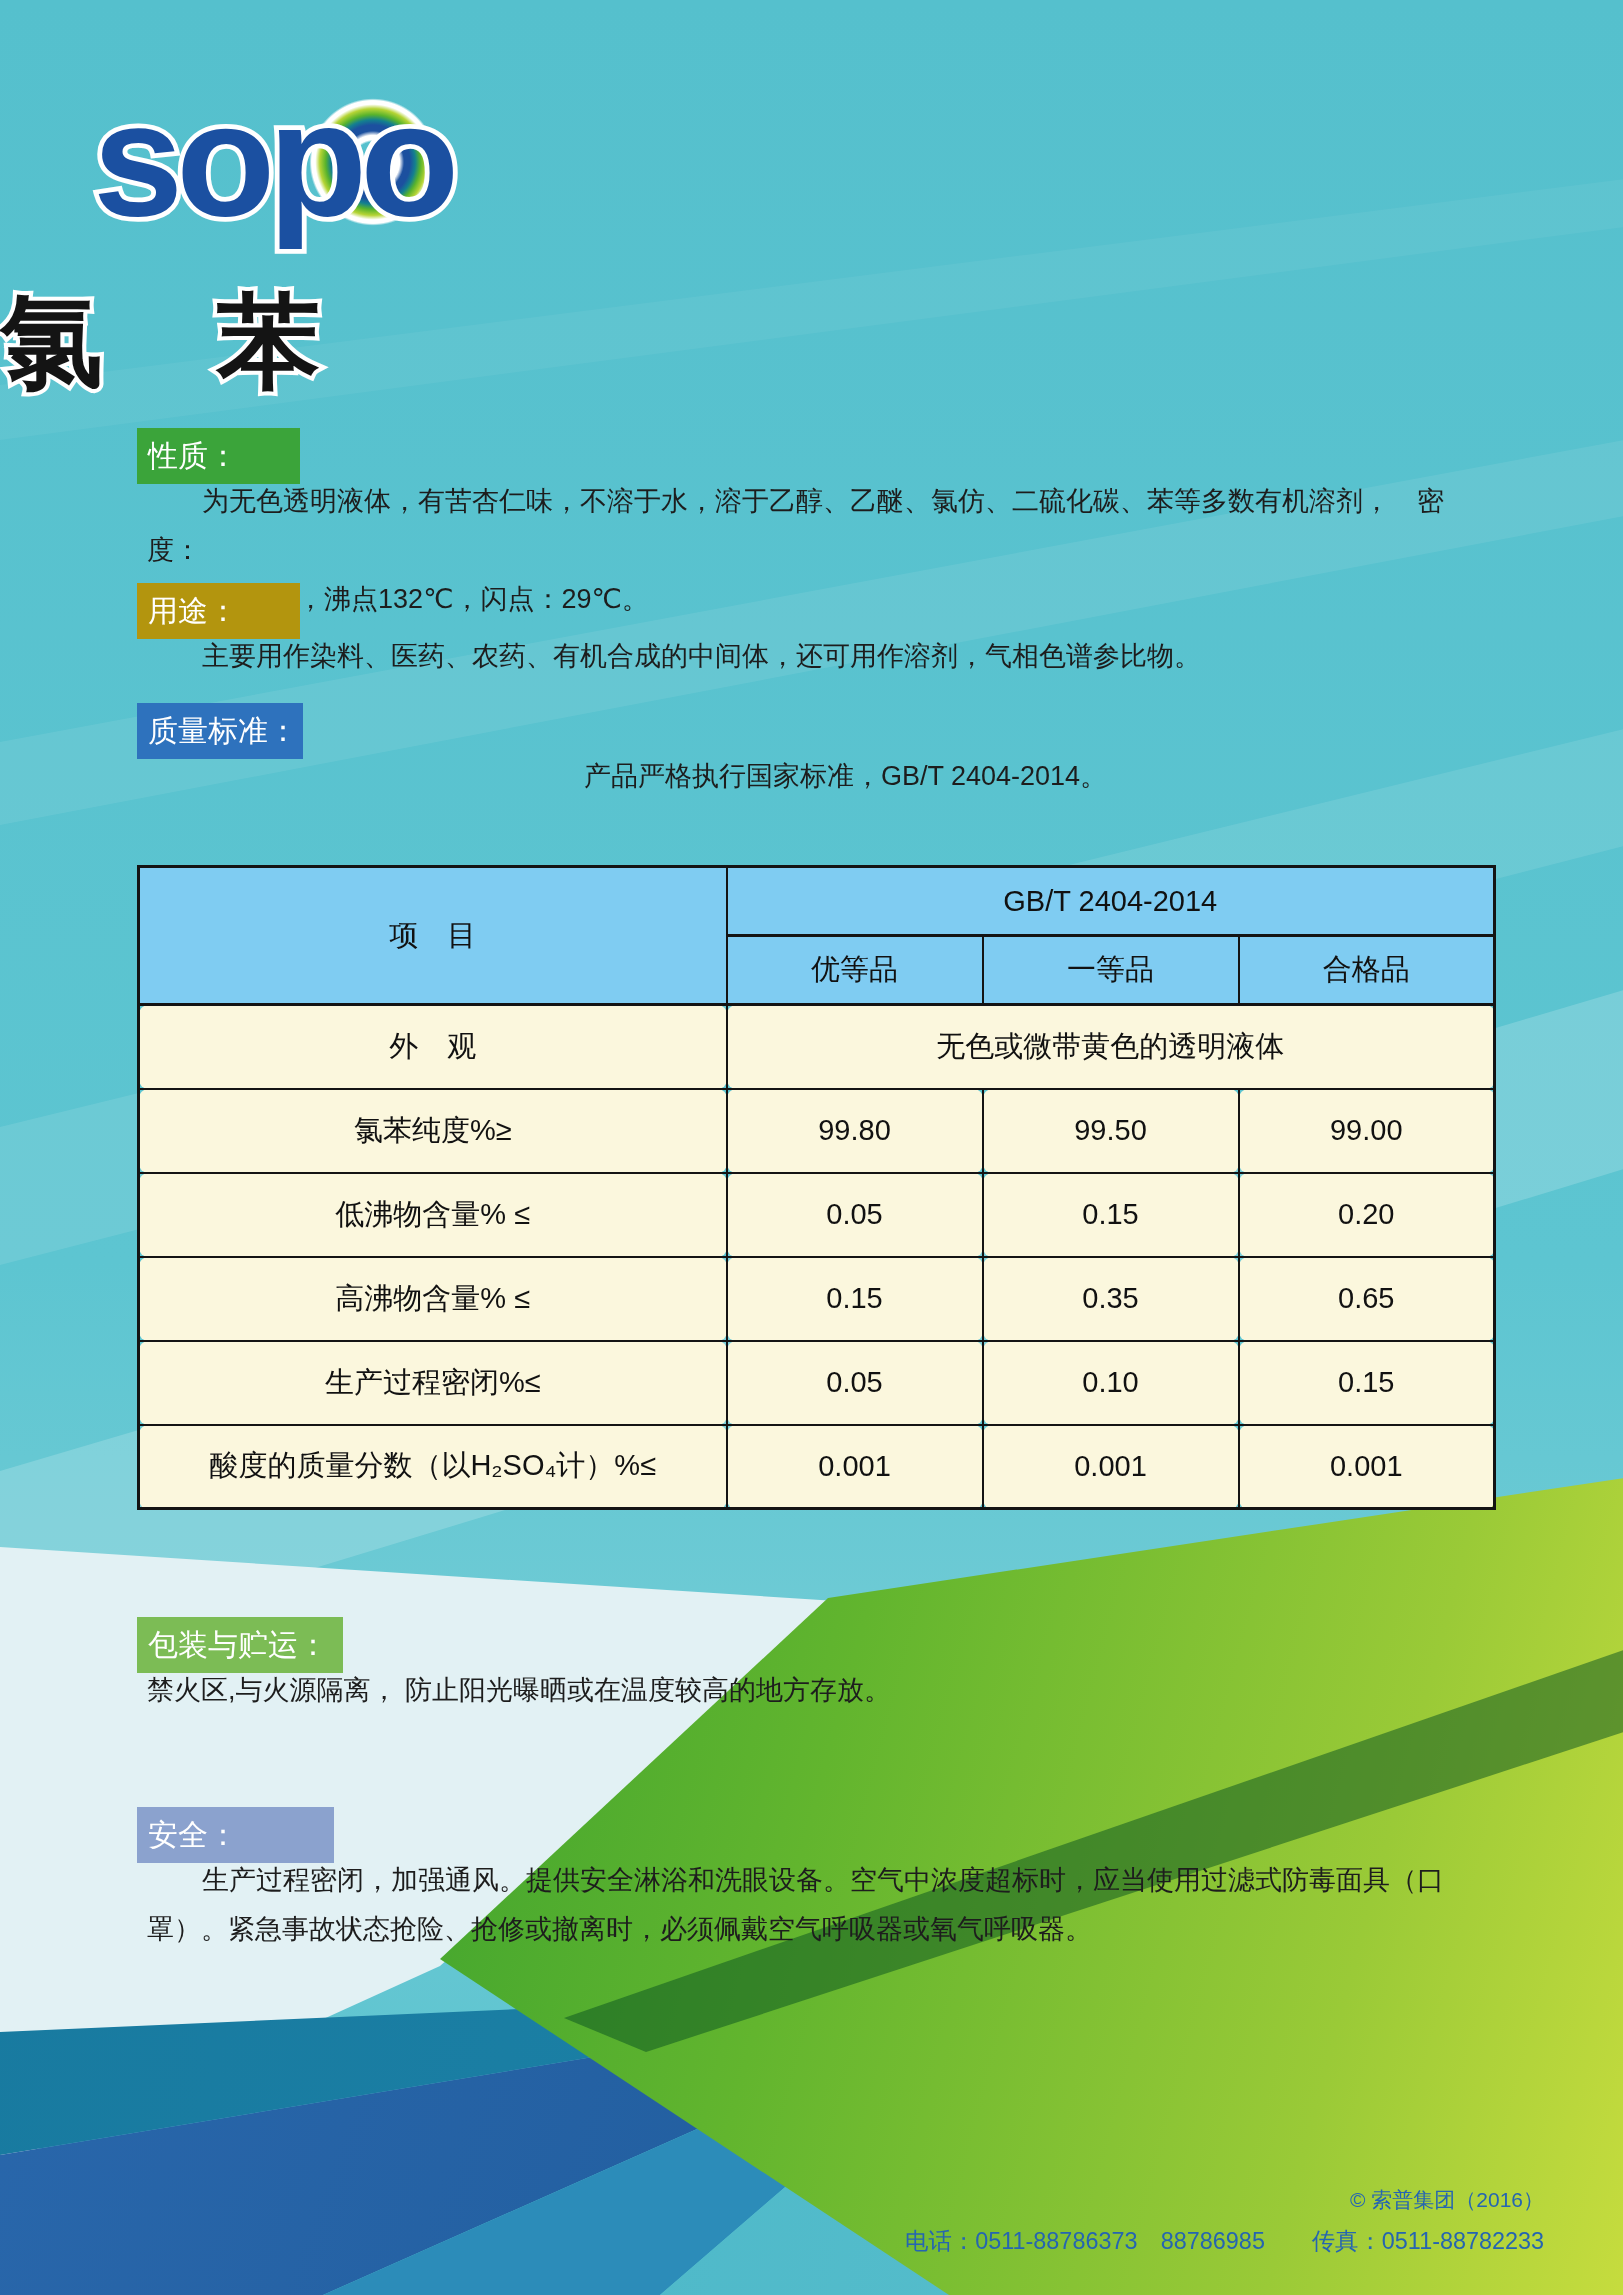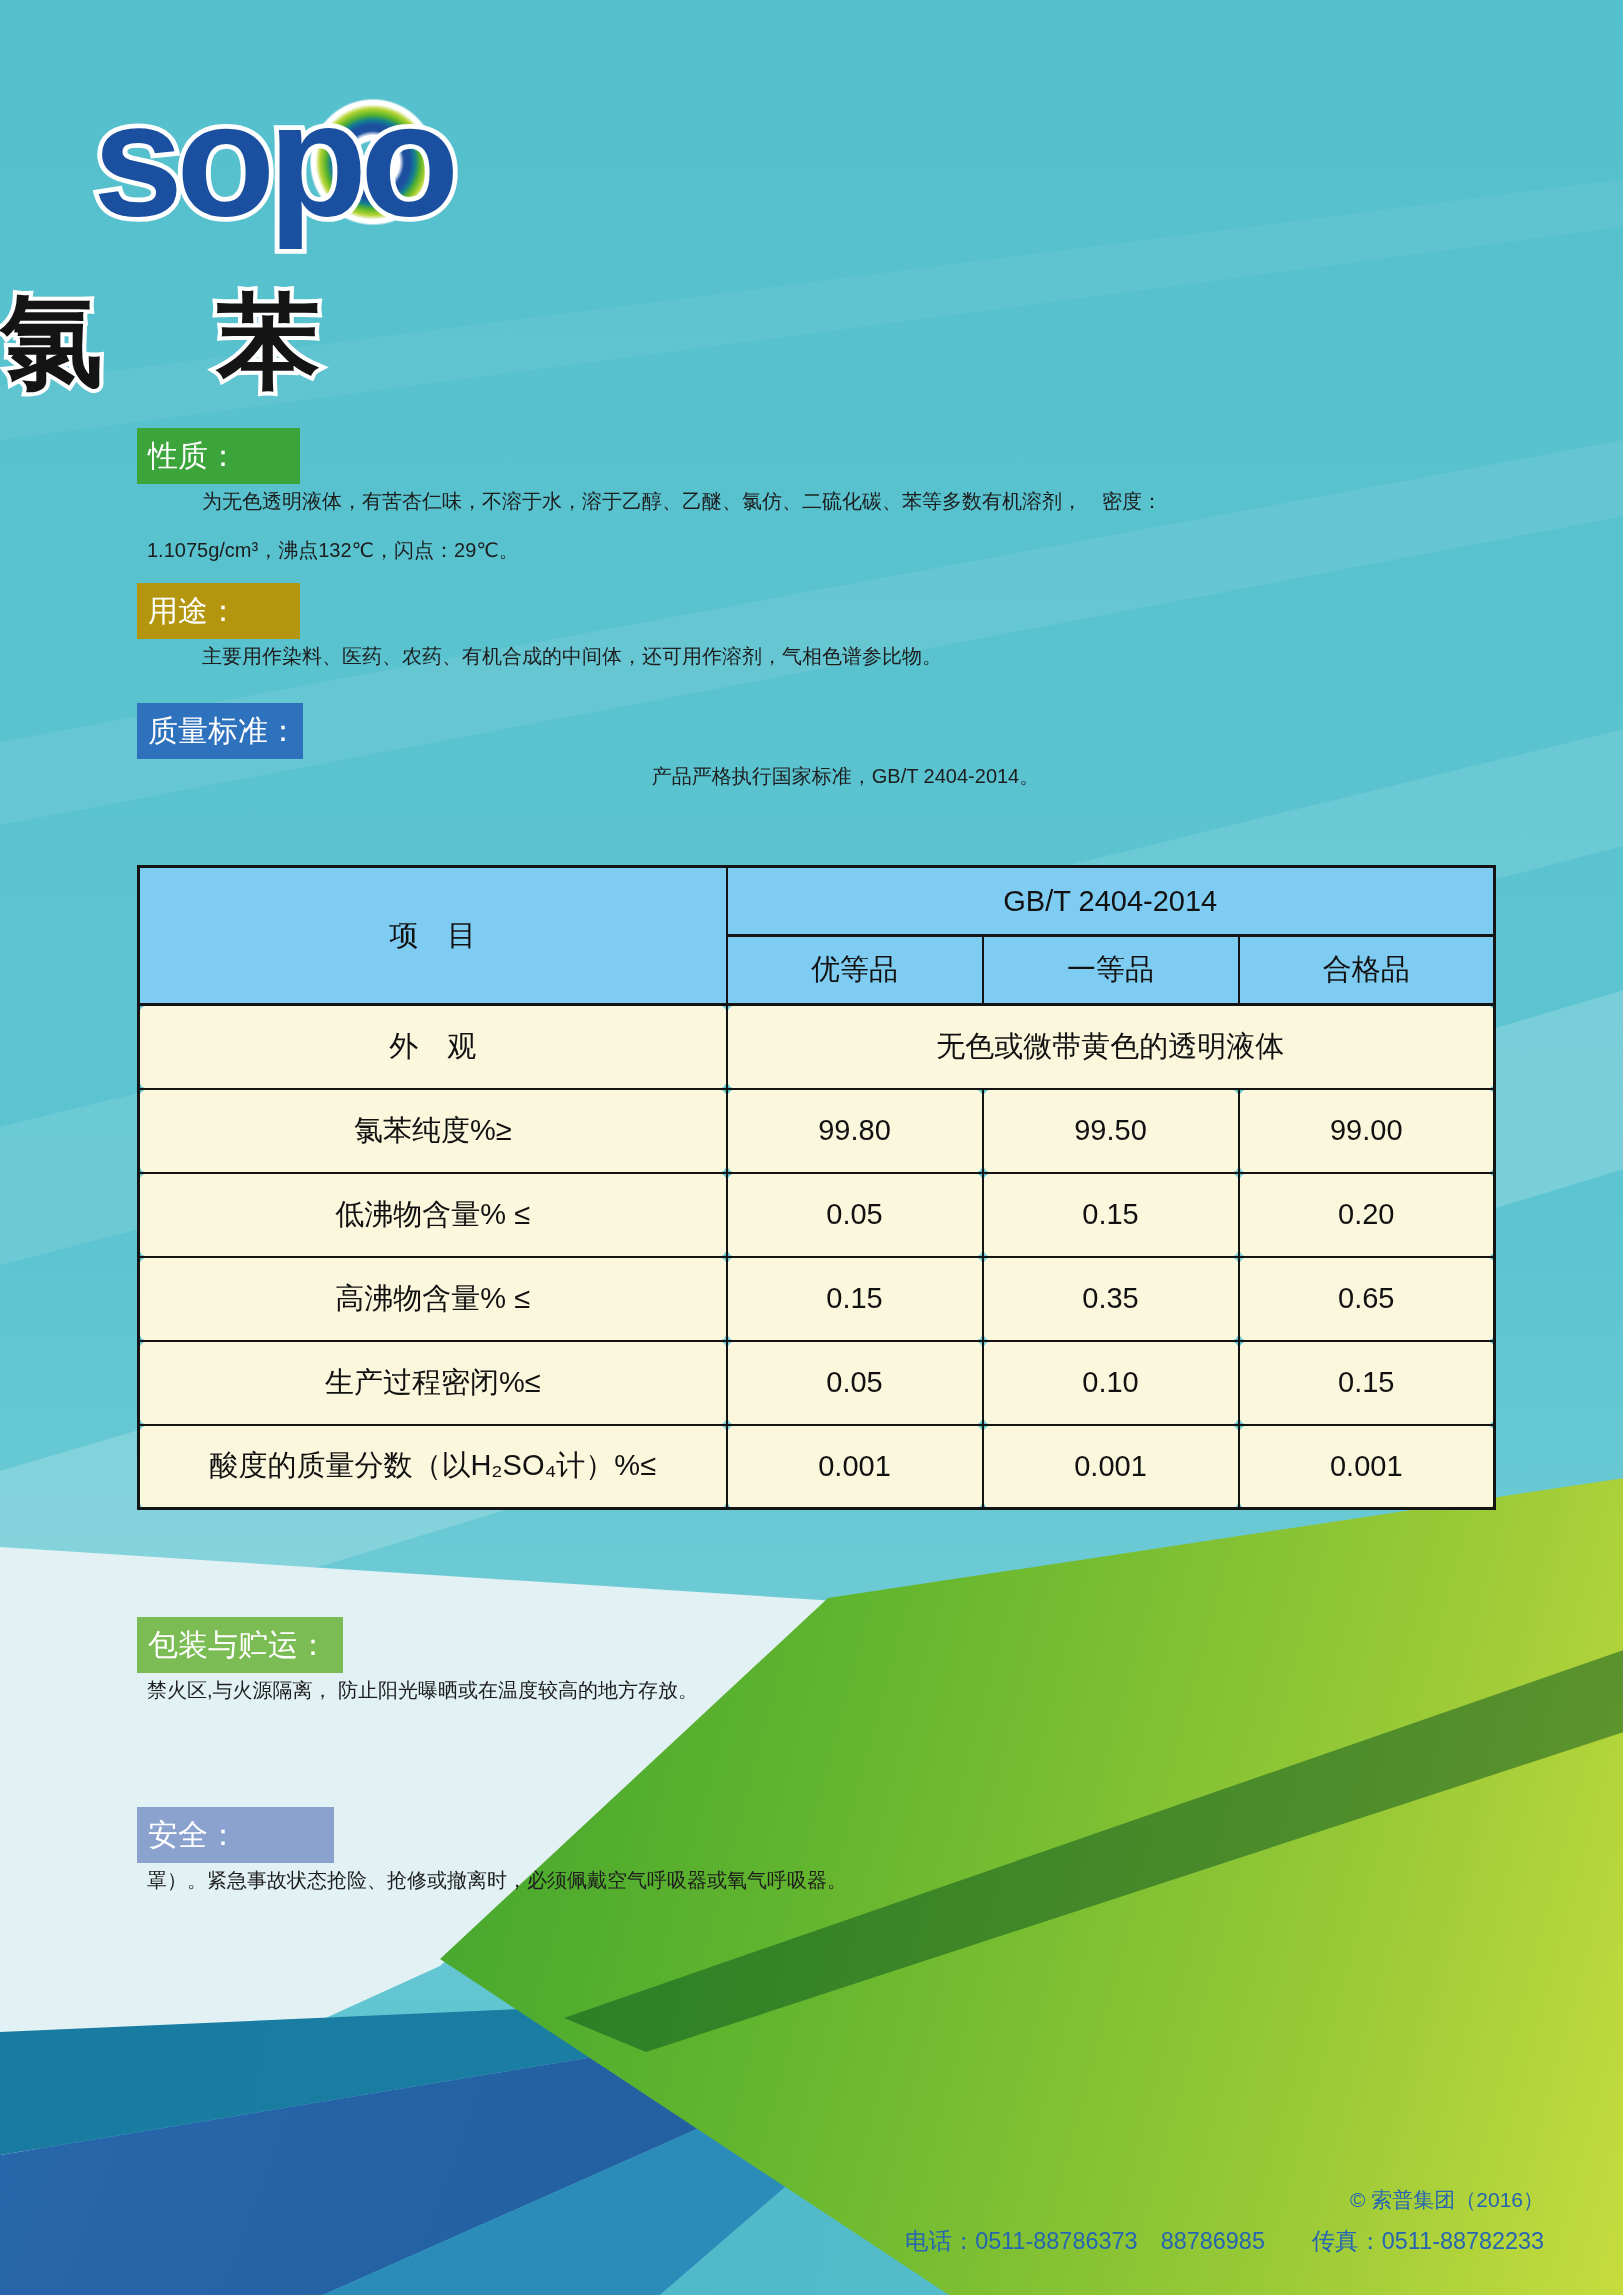--- a/index.html
+++ b/index.html
@@ -32,21 +32,21 @@
     color:#141414;-webkit-text-stroke:8.2px #ffffff;paint-order:stroke;letter-spacing:5.5px;}
 
   .sec-label{position:absolute;left:137px;height:56px;display:flex;align-items:center;box-sizing:border-box;
     padding-left:11px;color:#ffffff;font-size:30px;font-weight:500;}
   .lbl-props{top:428px;width:163px;background:#3ba43a;}
   .lbl-uses{top:583px;width:163px;background:#b3950e;}
   .lbl-quality{top:703px;width:166px;background:#2e72bd;}
   .lbl-packaging{top:1617px;width:206px;background:#7cbc55;}
   .lbl-safety{top:1807px;width:197px;background:#8ba2ce;}
 
-  .para{position:absolute;left:147px;width:1342px;font-size:20px;line-height:49px;color:#1d1d1d;}
+  .para{position:absolute;left:147px;width:1342px;font-size:27px;line-height:49px;color:#1d1d1d;}
   .para .ln.indent{text-indent:55px;}
   .p-props{top:477px;}
   .p-uses{top:632px;}
   .p-quality{top:752px;text-align:center;}
   .p-packaging{top:1666px;}
   .p-safety{top:1856px;}
 
   table.spec{position:absolute;left:137px;top:865px;width:1356px;border-collapse:collapse;
     table-layout:fixed;font-size:29px;color:#111;}
   table.spec td{border:2.1px solid #141414;text-align:center;vertical-align:middle;padding:0 5.5px;box-sizing:border-box;}
@@ -157,20 +157,21 @@
     </tbody>
   </table>
 
   <div class="sec-label lbl-packaging">包装与贮运：</div>
   <div class="para p-packaging">
     <div class="ln">禁火区,与火源隔离， 防止阳光曝晒或在温度较高的地方存放。</div>
   </div>
 
   <div class="sec-label lbl-safety">安全：</div>
   <div class="para p-safety">
+    <div class="ln indent">生产过程密闭，加强通风。提供安全淋浴和洗眼设备。空气中浓度超标时，应当使用过滤式防毒面具（口</div>
     <div class="ln">罩）。紧急事故状态抢险、抢修或撤离时，必须佩戴空气呼吸器或氧气呼吸器。</div>
   </div>
 
   <div class="footer-line f-copy">© 索普集团（2016）</div>
   <div class="footer-line f-contacts">电话：0511-88786373　88786985　　传真：0511-88782233</div>
 
 </div>
 
 
 </body></html>

